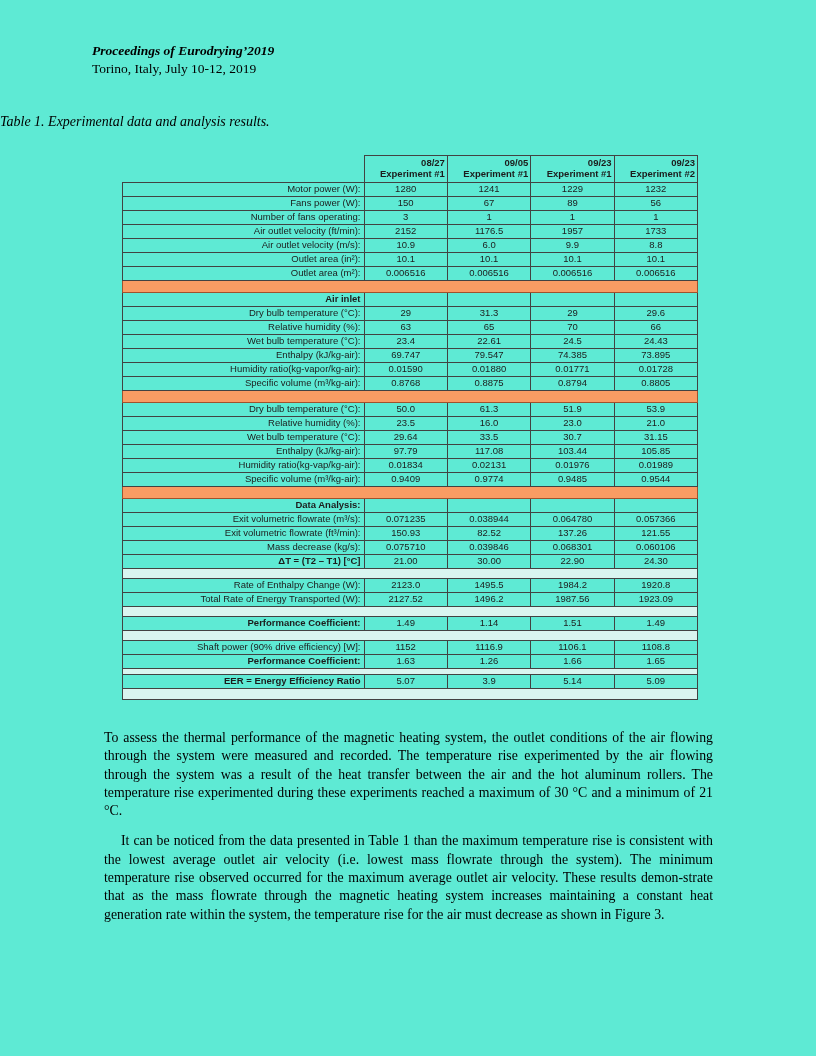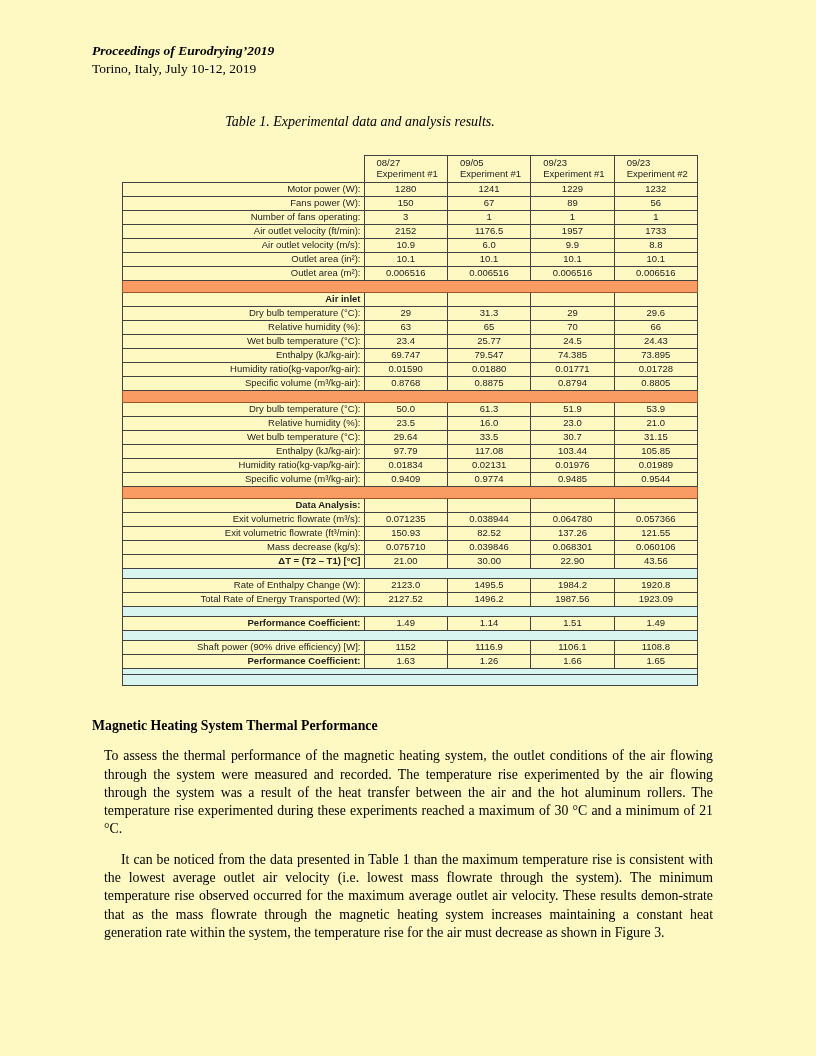--- a/index.html
+++ b/index.html
@@ -1,37 +1,37 @@
 <!DOCTYPE html>
 <html><head>
 <meta charset="utf-8">
 <style>
   html, body { margin:0; padding:0; background:#e8e8e8; }
   .page {
     position:relative; width:816px; height:1056px; margin:0 auto;
-    background:#fef9c3; overflow:hidden;
+    background:#5eead4; overflow:hidden;
     font-family:"Liberation Serif", serif; color:#000;
   }
   .doc-header { position:absolute; left:92px; top:42px; font-size:13.5px; line-height:1.3; }
   .hl1 { font-weight:bold; font-style:italic; }
   .hl2 { font-weight:normal; }
   .caption {
-    position:absolute; left:14px; top:114px; width:692px;
-    text-align:center; font-style:italic; font-size:14px;
+    position:absolute; left:0; top:114px; width:692px;
+    font-style:italic; font-size:14px;
   }
   table.results {
     position:absolute; left:122px; top:155px; width:576px;
     border-collapse:collapse; table-layout:fixed;
     font-family:"Liberation Sans", sans-serif; font-size:9.5px; color:#1c1c1c;
   }
   .results th, .results td {
     border:1px solid #424242; padding:0 3px; height:13px;
     line-height:1.12; overflow:hidden; white-space:nowrap; vertical-align:middle;
   }
-  .results th { font-weight:normal; text-align:left; height:24px; padding:1px 12px; }
+  .results th { font-weight:bold; text-align:right; height:24px; padding:1px 2px; }
   .results th.corner { border:none; background:transparent; }
   td.lbl { text-align:right; }
   td.val { text-align:center; }
   td.b   { font-weight:bold;margin-left:32px; }
   td.sep { padding:0; }
   td.sep.orange { height:11px; border-color:#a0522d; }
   td.sep.blue { height:9px; }
   td.sep.blue_thin { height:5px; }
   td.sep.blue_end { height:10px; }
   .bodytext {
@@ -153,21 +153,21 @@
         <tr>
           <td class="lbl">Relative humidity (%):</td>
           <td class="val">63</td>
           <td class="val">65</td>
           <td class="val">70</td>
           <td class="val">66</td>
         </tr>
         <tr>
           <td class="lbl">Wet bulb temperature (°C):</td>
           <td class="val">23.4</td>
-          <td class="val">25.77</td>
+          <td class="val">22.61</td>
           <td class="val">24.5</td>
           <td class="val">24.43</td>
         </tr>
         <tr>
           <td class="lbl">Enthalpy (kJ/kg-air):</td>
           <td class="val">69.747</td>
           <td class="val">79.547</td>
           <td class="val">74.385</td>
           <td class="val">73.895</td>
         </tr>
@@ -259,21 +259,21 @@
           <td class="val">0.075710</td>
           <td class="val">0.039846</td>
           <td class="val">0.068301</td>
           <td class="val">0.060106</td>
         </tr>
         <tr>
           <td class="lbl b">ΔT = (T2 – T1) [°C]</td>
           <td class="val">21.00</td>
           <td class="val">30.00</td>
           <td class="val">22.90</td>
-          <td class="val">43.56</td>
+          <td class="val">24.30</td>
         </tr>
         <tr>
           <td colspan="5" class="sep blue" style="background: rgb(217, 245, 240);"></td>
         </tr>
         <tr>
           <td class="lbl">Rate of Enthalpy Change (W):</td>
           <td class="val">2123.0</td>
           <td class="val">1495.5</td>
           <td class="val">1984.2</td>
           <td class="val">1920.8</td>
@@ -309,24 +309,30 @@
           <td class="lbl b">Performance Coefficient:</td>
           <td class="val">1.63</td>
           <td class="val">1.26</td>
           <td class="val">1.66</td>
           <td class="val">1.65</td>
         </tr>
         <tr>
           <td colspan="5" class="sep blue_thin" style="background: rgb(217, 245, 240);"></td>
         </tr>
         <tr>
+          <td class="lbl b">EER = Energy Efficiency Ratio</td>
+          <td class="val">5.07</td>
+          <td class="val">3.9</td>
+          <td class="val">5.14</td>
+          <td class="val">5.09</td>
+        </tr>
+        <tr>
           <td colspan="5" class="sep blue_end" style="background: rgb(217, 245, 240);"></td>
         </tr>
       </tbody>
   </table>
 
   <div class="bodytext">
-    <div class="bheading">Magnetic Heating System Thermal Performance</div>
     <p class="p1">To assess the thermal performance of the magnetic heating system, the outlet conditions of the air flowing through the system were measured and recorded. The temperature rise experimented by the air flowing through the system was a result of the heat transfer between the air and the hot aluminum rollers. The temperature rise experimented during these experiments reached a maximum of 30 °C and a minimum of 21 °C.</p>
     <p class="p2">It can be noticed from the data presented in Table 1 than the maximum temperature rise is consistent with the lowest average outlet air velocity (i.e. lowest mass flowrate through the system). The minimum temperature rise observed occurred for the maximum average outlet air velocity. These results demon-strate that as the mass flowrate through the magnetic heating system increases maintaining a constant heat generation rate within the system, the temperature rise for the air must decrease as shown in Figure 3.</p>
   </div>
 
 </div>
 
 </body></html>

